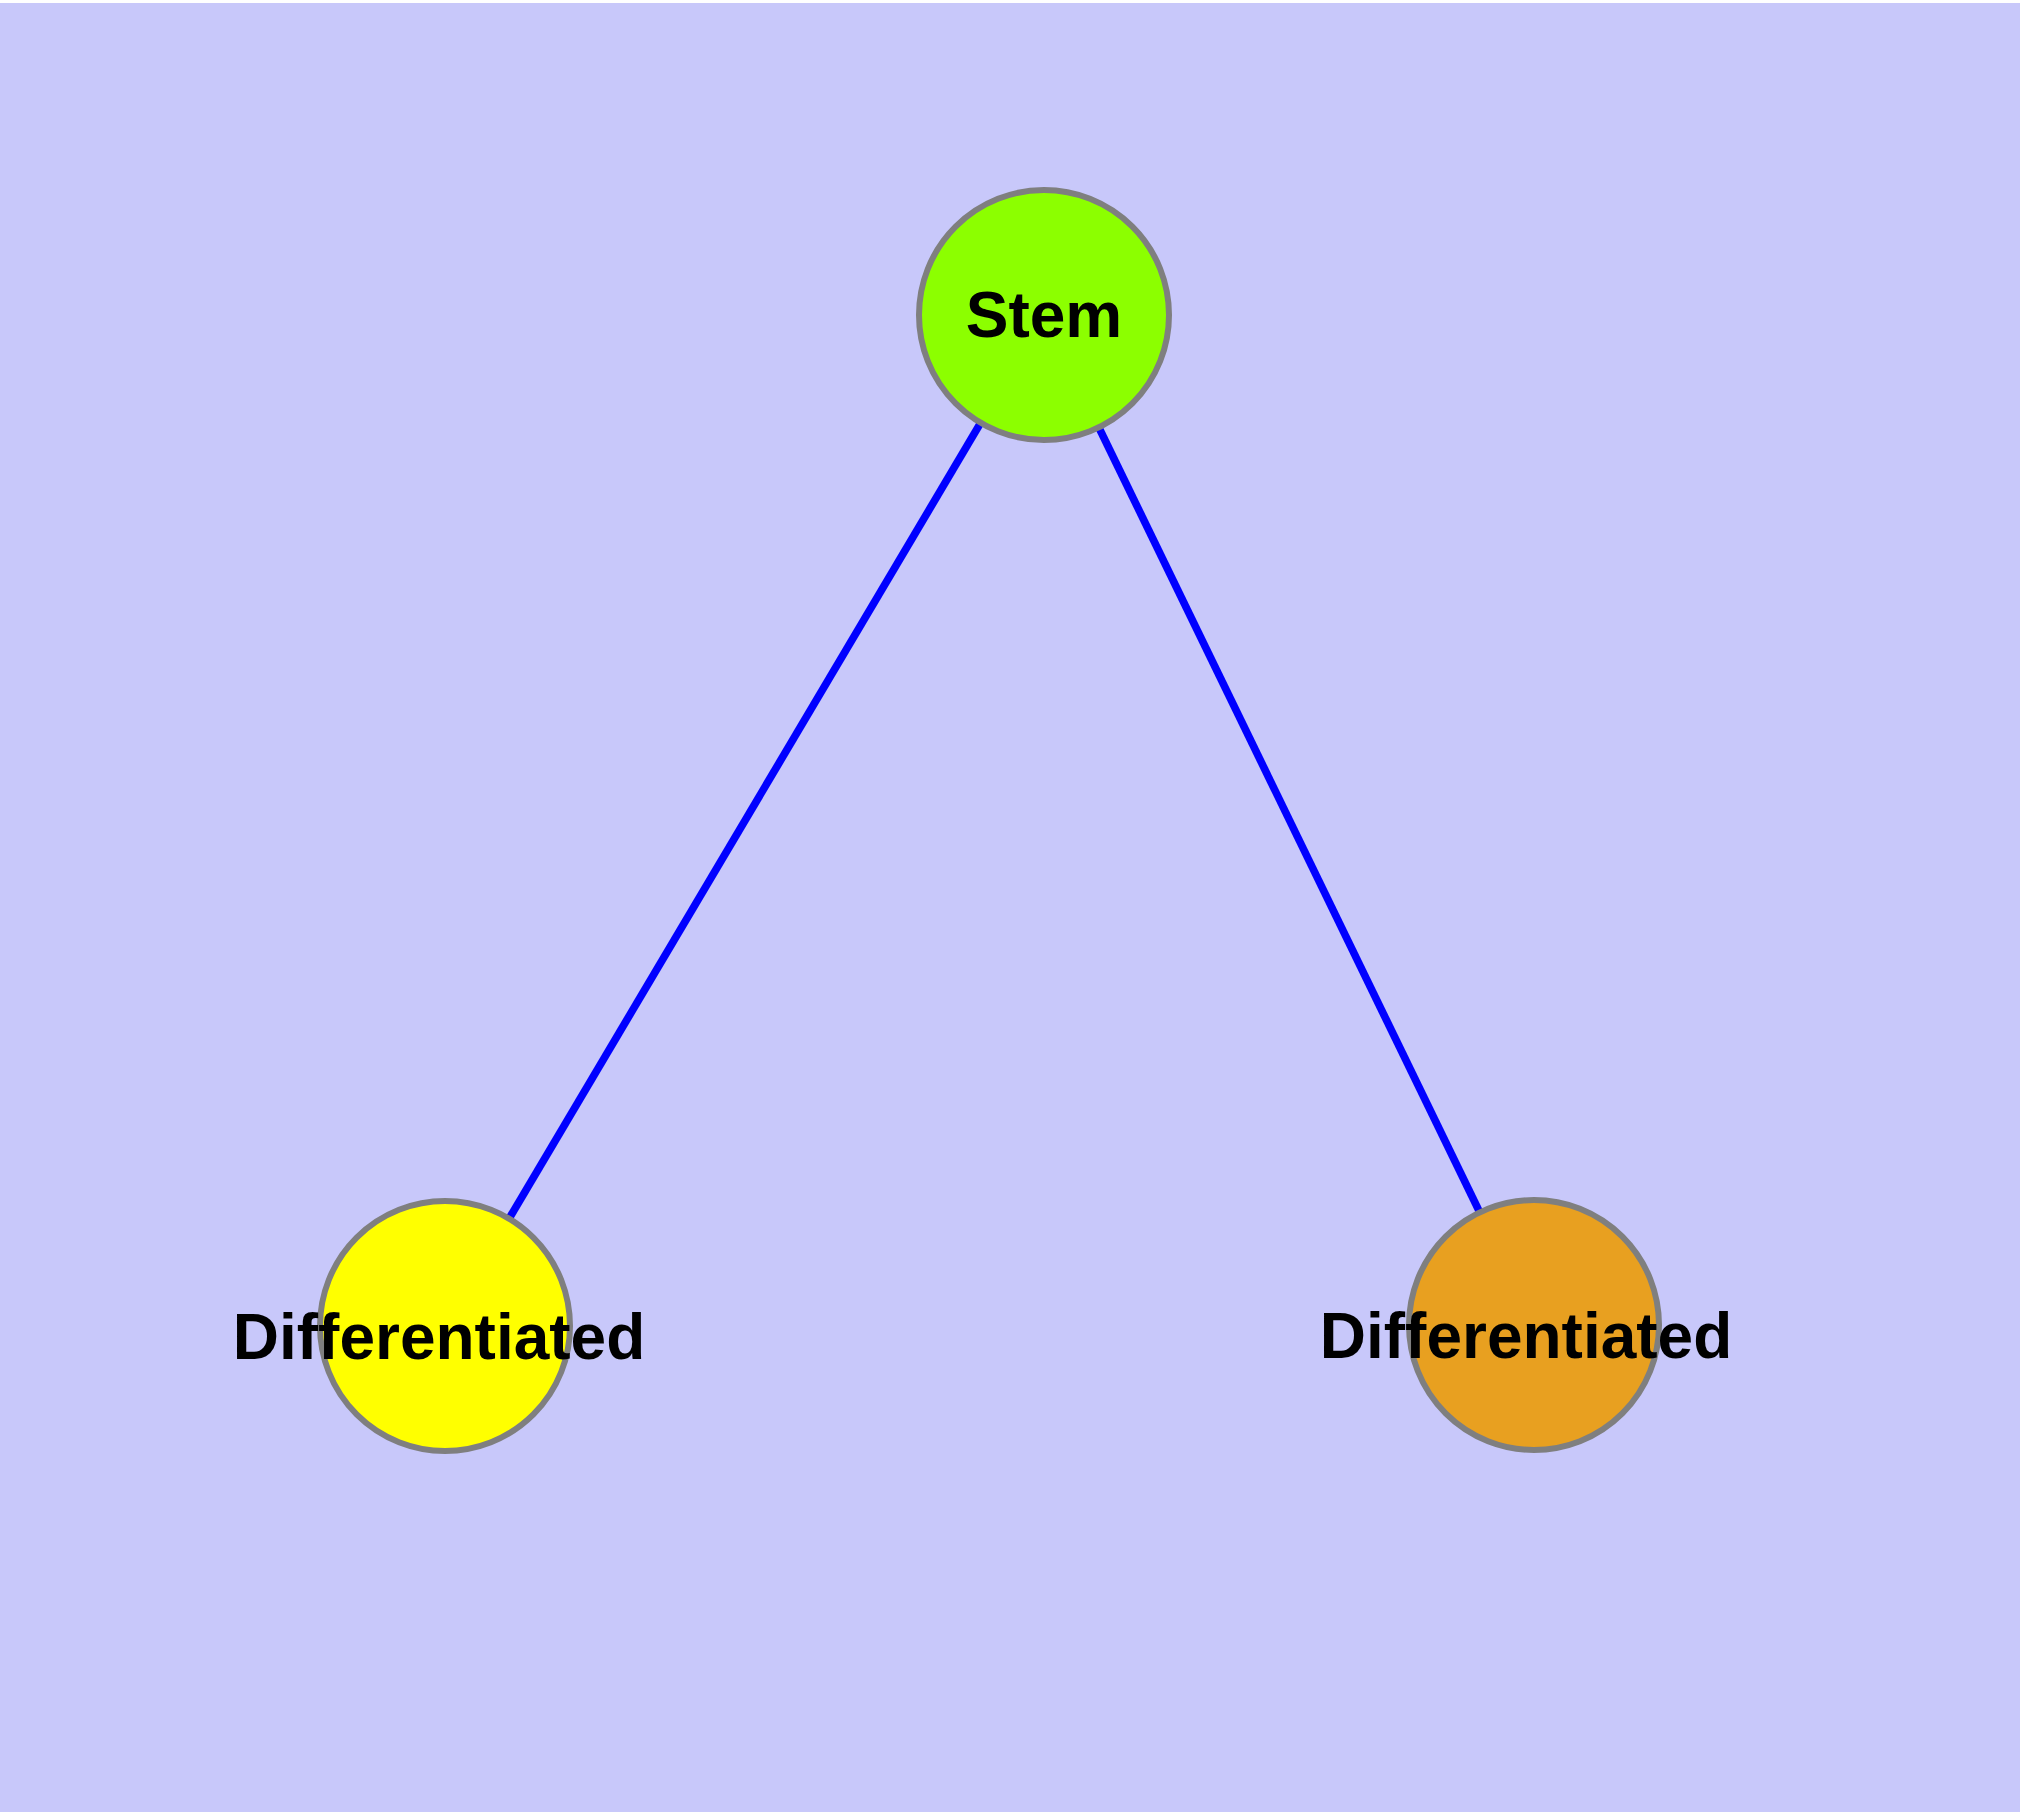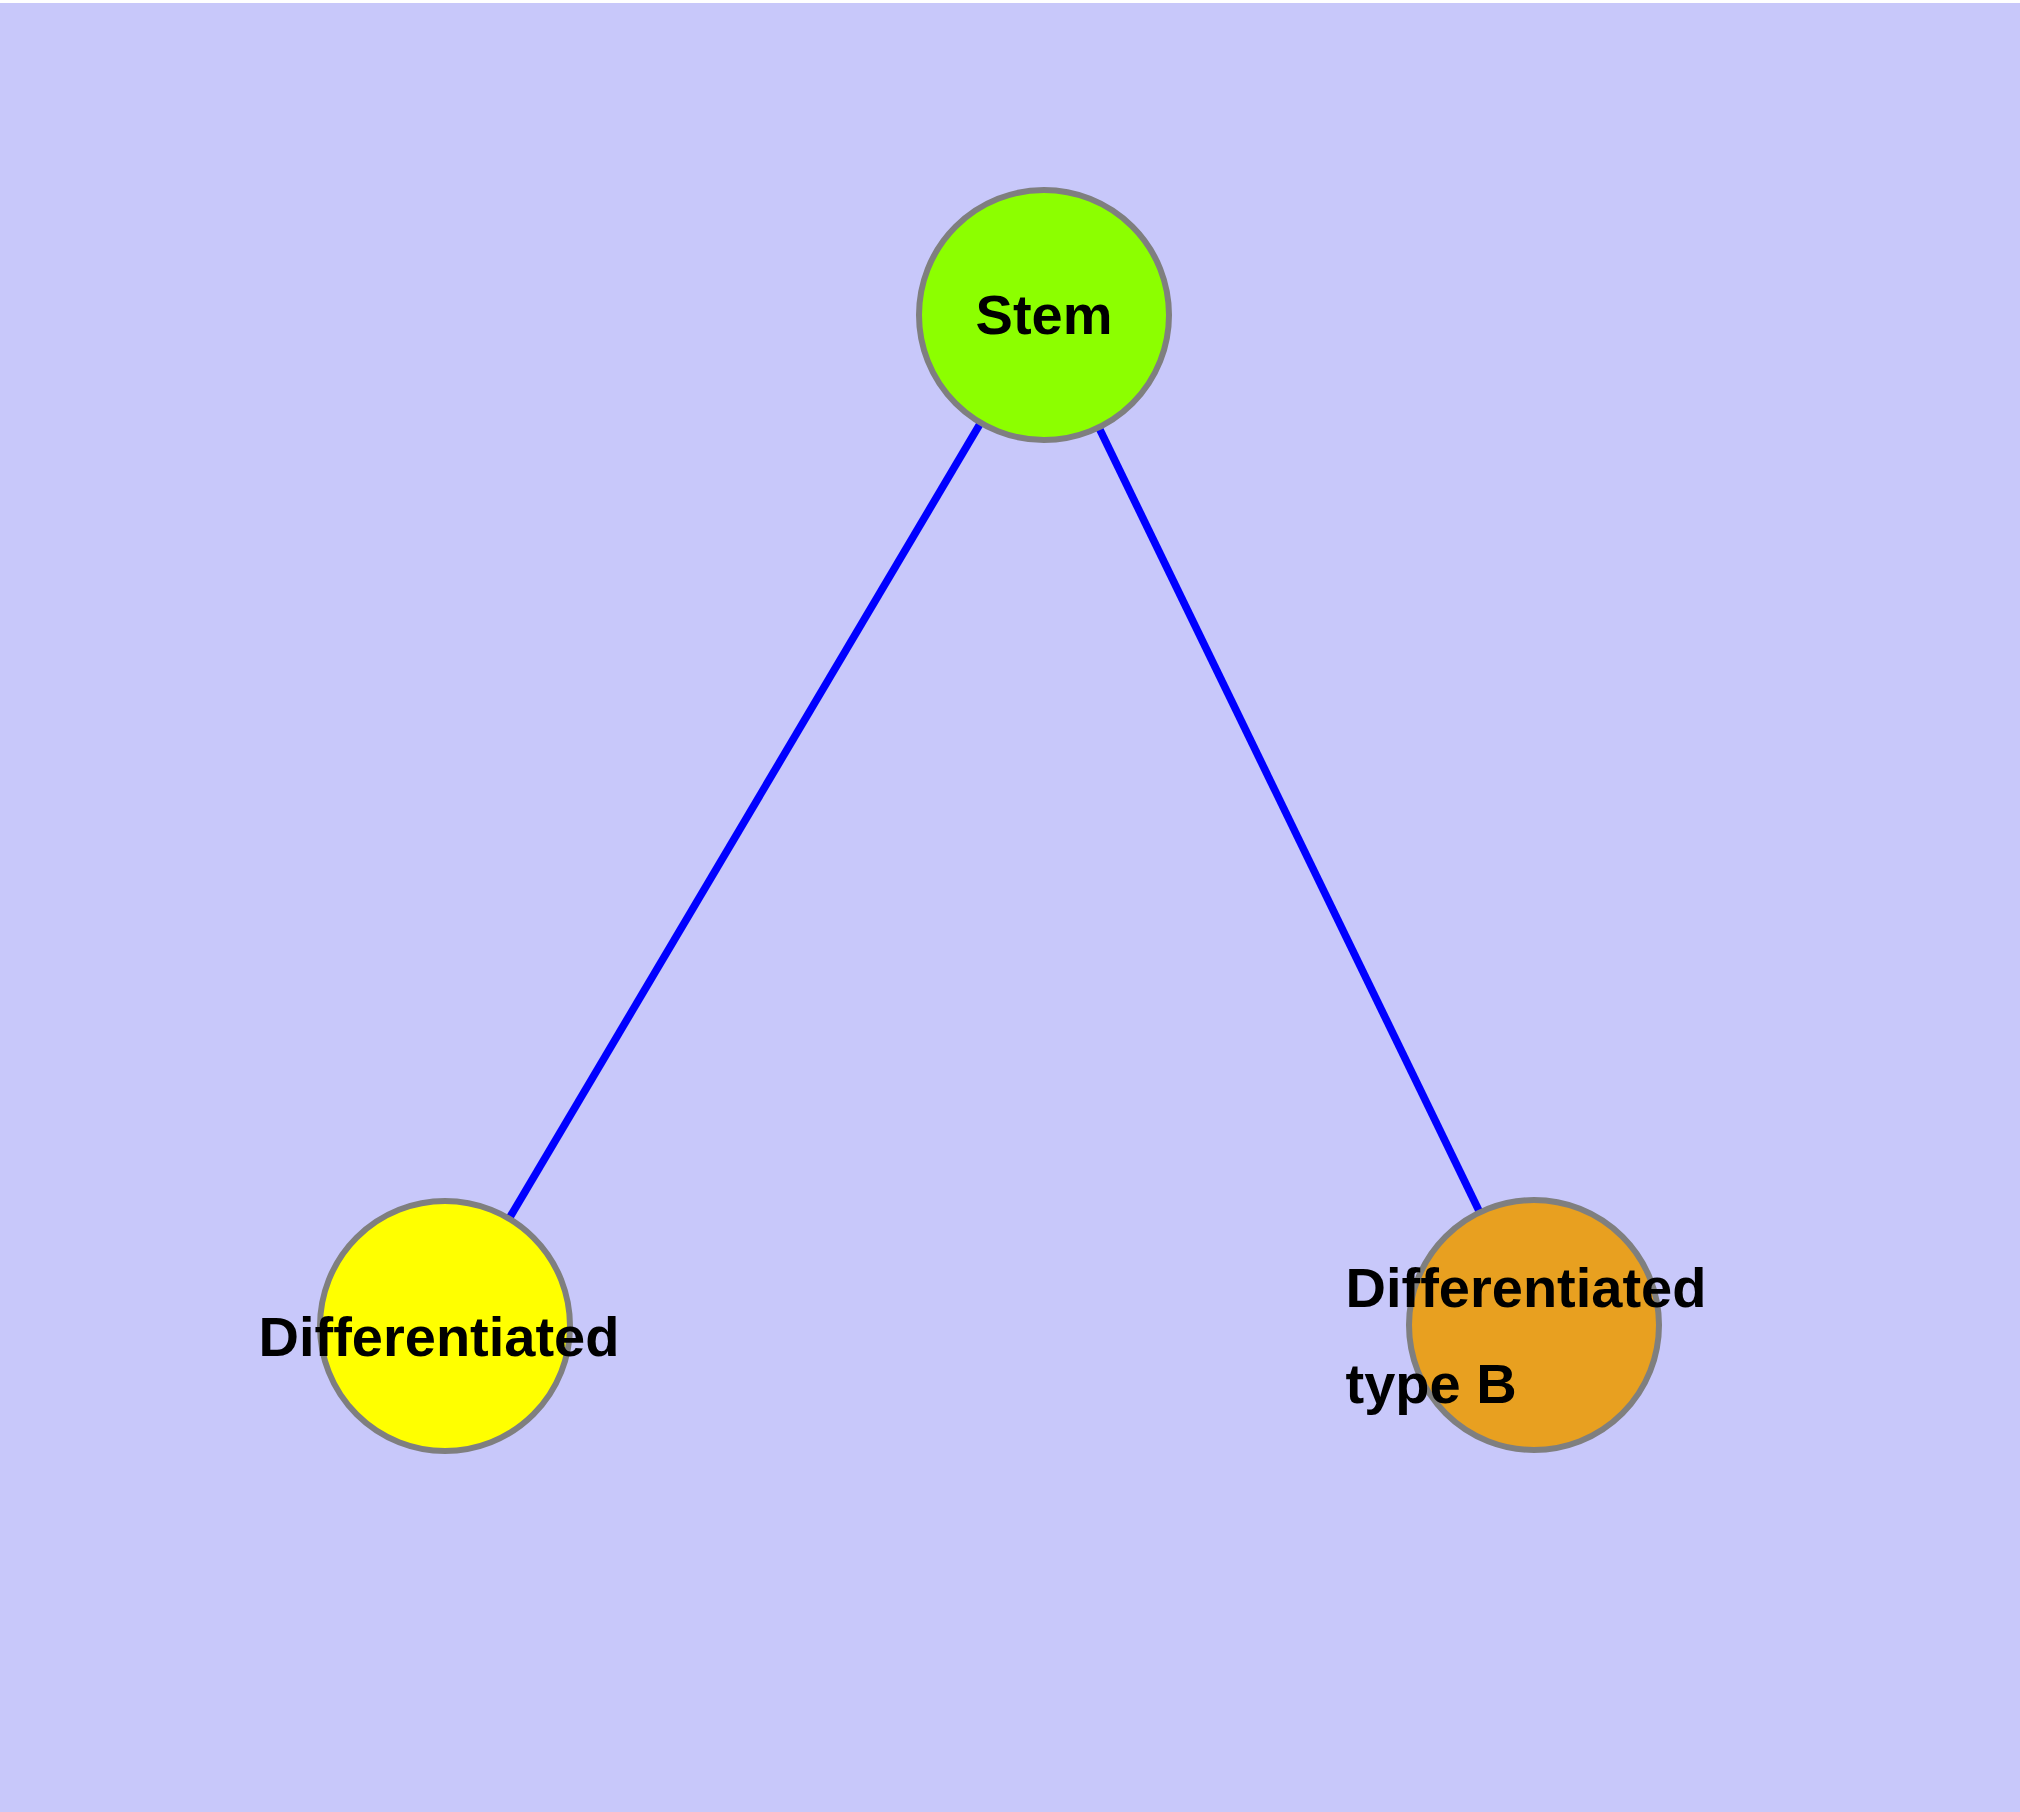--- a/index.html
+++ b/index.html
@@ -42,23 +42,23 @@
     box-sizing: border-box;
     z-index: 2;
   }
   .node-stem   { left: 916px; top: 187px; }
   .node-type-a { left: 317px;  top: 1198px; }
   .node-type-b { left: 1406px; top: 1197px; }
   .node-label {
     position: absolute;
     transform: translate(-50%, -50%);
     z-index: 3;
-    text-align: left;
+    text-align: right;
     font-weight: bold;
-    font-size: 56px;
+    font-size: 64px;
     line-height: 96px;
     color: #000000;
     white-space: nowrap;
     pointer-events: none;
   }
   .label-stem   { left: 1044px; top: 315px; }
   .label-type-a { left: 439px;  top: 1337px; }
   .label-type-b { left: 1526px; top: 1336px; }
   .label-line { display: block; }
 </style>
@@ -81,17 +81,16 @@
   <div class="node-label label-stem" style="color: rgb(0, 0, 0);">
     <span class="label-line">Stem</span>
   </div>
 
   <div class="node-label label-type-a" style="color: rgb(0, 0, 0);">
     <span class="label-line">Differentiated</span>
   </div>
 
   <div class="node-label label-type-b" style="color: rgb(0, 0, 0);">
     <span class="label-line">Differentiated</span>
-    <span class="label-line">type B</span>
   </div>
 
 </div>
 
 
 </body></html>

